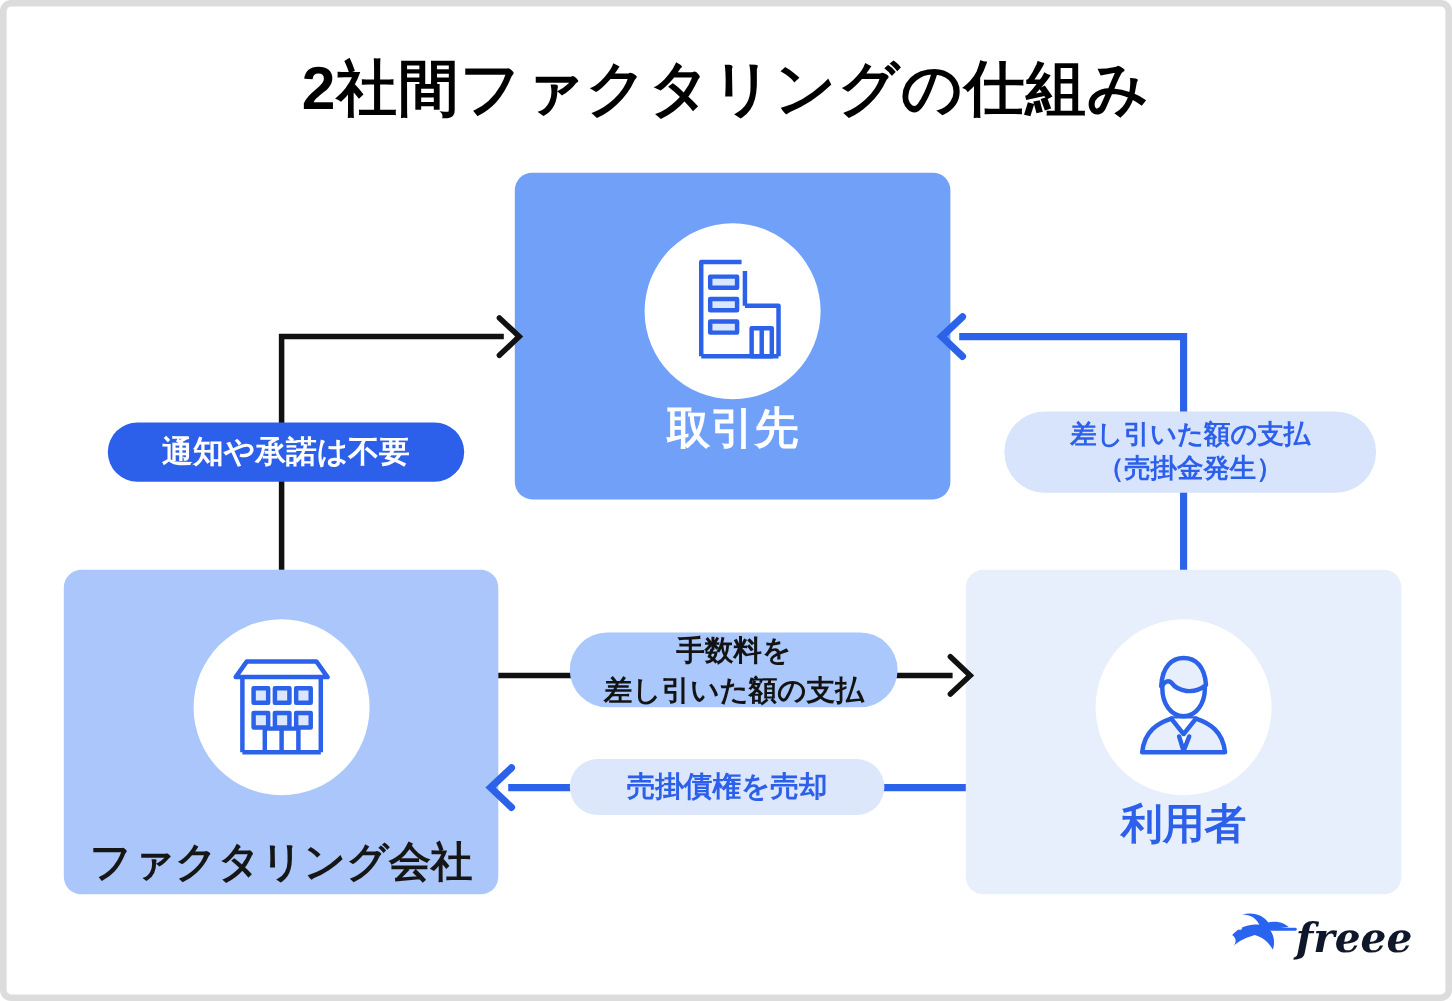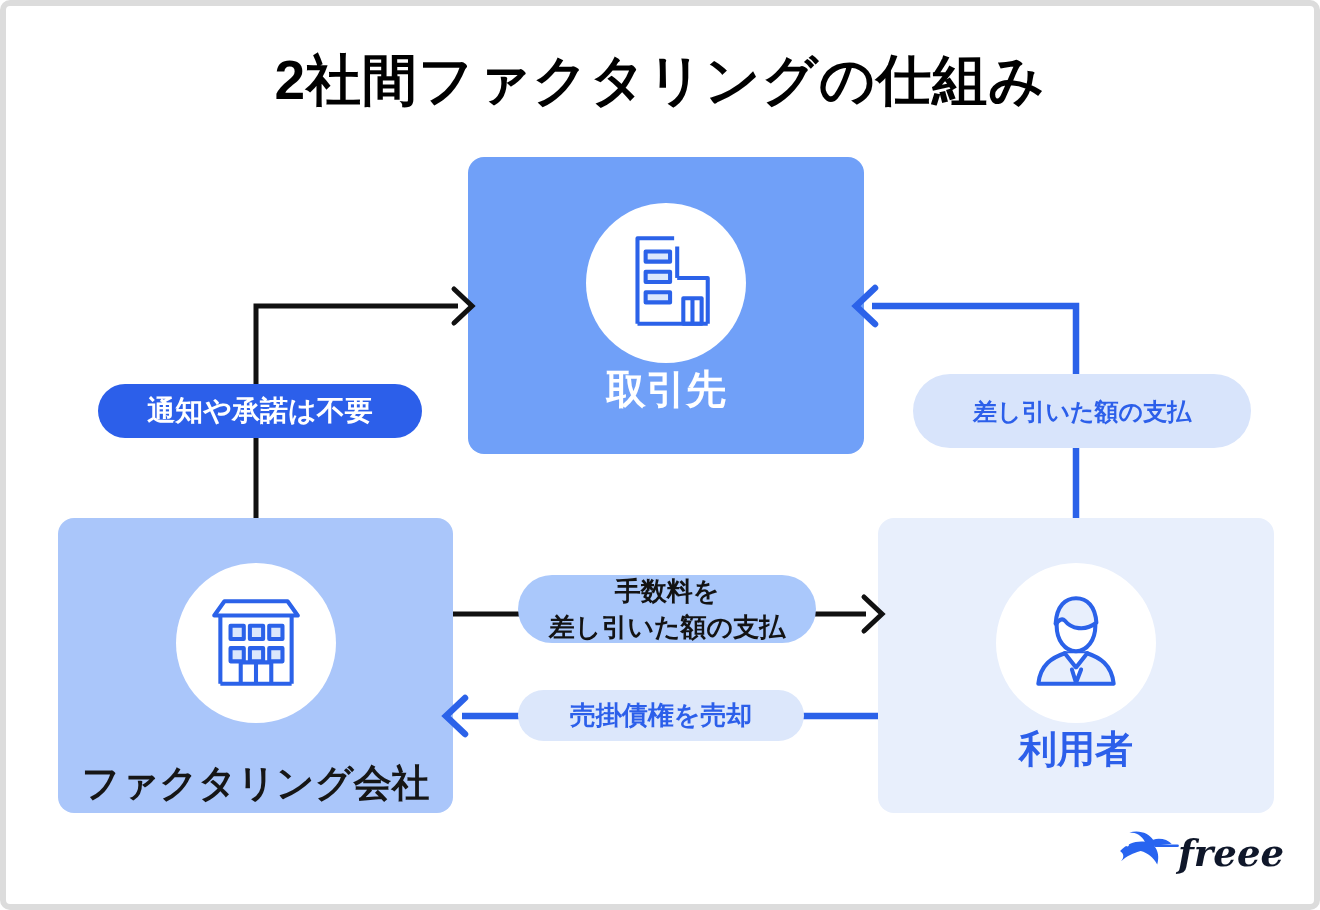--- a/index.html
+++ b/index.html
@@ -154,20 +154,21 @@
       <path d="M459 692 L440 710 L459 728" stroke-linecap="round"></path>
     </g>
   </svg>
 
   <div class="pill pill-notice">
     <span>通知や承諾は不要</span>
   </div>
 
   <div class="pill pill-sale">
     <span>差し引いた額の支払</span>
+    <span>（売掛金発生）</span>
   </div>
 
   <div class="pill pill-payment">
     <span>手数料を</span>
     <span>差し引いた額の支払</span>
   </div>
 
   <div class="pill pill-receivable">
     <span>売掛債権を売却</span>
   </div>

